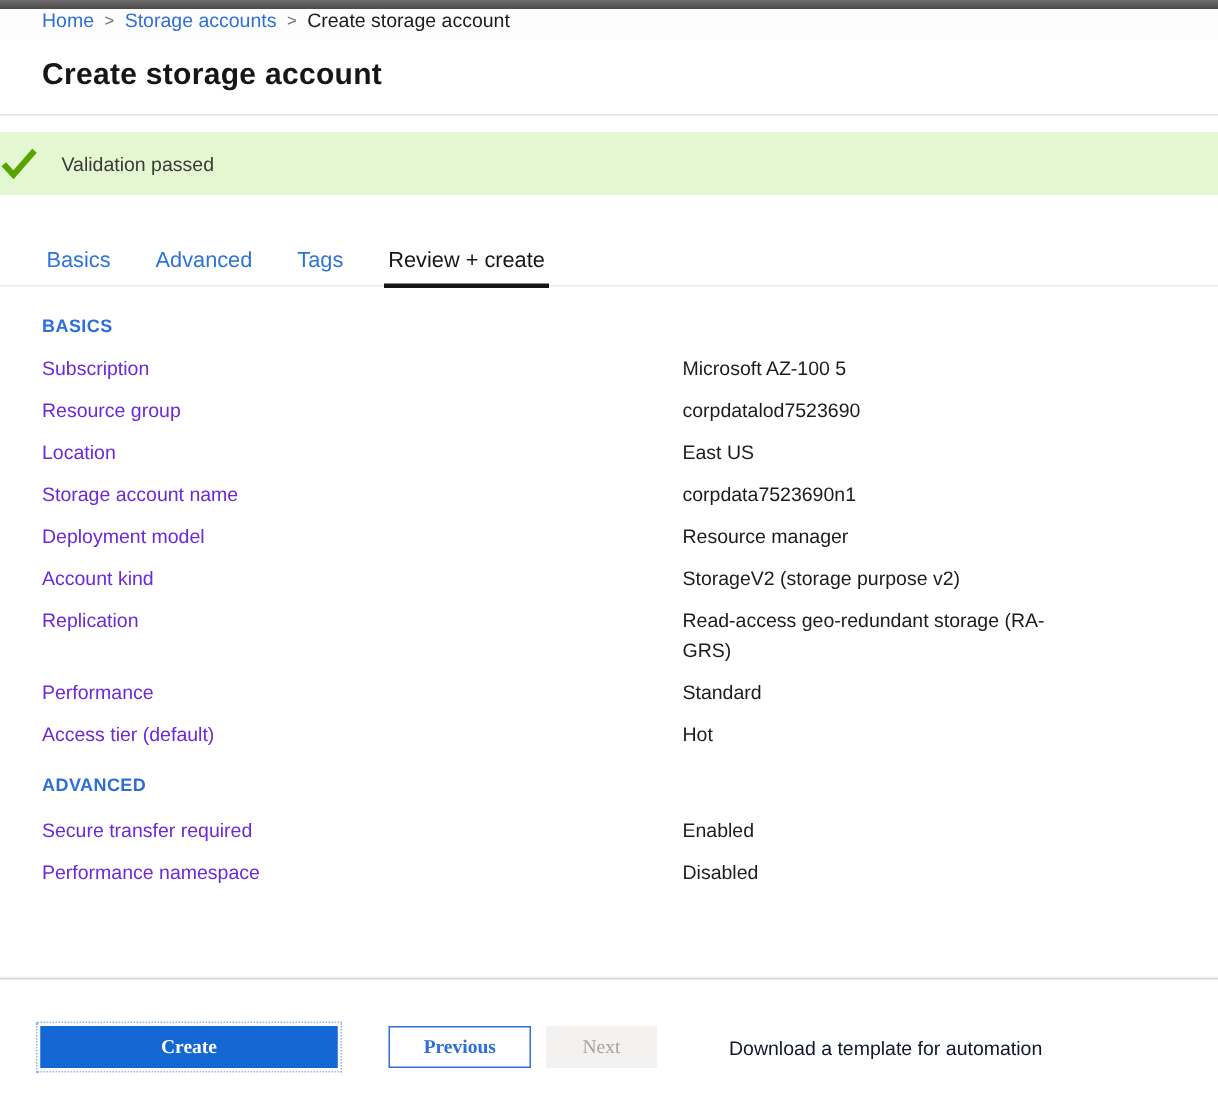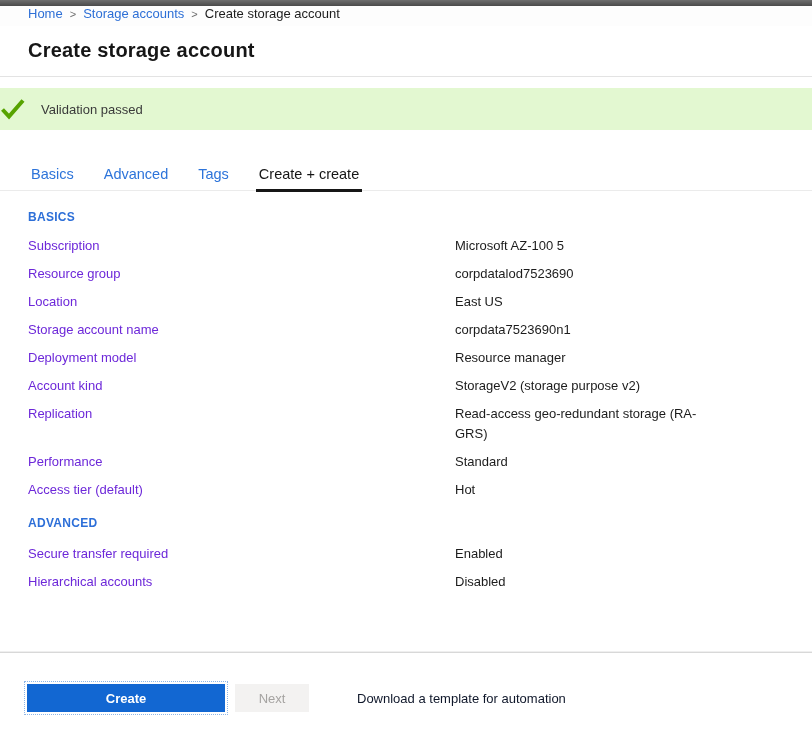--- a/index.html
+++ b/index.html
@@ -60,21 +60,21 @@
   .row-value { width: 255px; color: #1c1c1c; }
 
   .footer-divider {
     position: absolute; top: 652px; left: 0; right: 0;
     border-top: 1px solid #d8d8d8; box-shadow: 0 -1px 0 #efefef;
   }
   .footer {
     position: absolute; top: 684px; left: 0; width: 100%;
     display: flex; align-items: center;
   }
-  button { font-family: Liberation Sans, sans-serif; text-align: center; }
+  button { font-family: Liberation Serif, serif; text-align: center; }
   .btn-create {
     margin-left: 27px; width: 198px; height: 28px;
     background: #1267d2; color: #ffffff; font-size: 13px; font-weight: bold;
     border: 1px solid #1267d2; cursor: pointer;
     outline: 1px dotted #8db6e8; outline-offset: 2px;
   }
   .btn-previous {
     margin-left: 34px; width: 95px; height: 28px;
     background: #ffffff; color: #2d6fd6; font-size: 13px; font-weight: bold;
     border: 1px solid #2d6fd6; cursor: pointer;
@@ -112,21 +112,21 @@
         <path d="M2.5 11.5 L9 18.5 L23 2.5" fill="none" stroke="#57a300" stroke-width="4" stroke-linecap="butt"></path>
       </svg>
     </span>
     <span class="banner-text">Validation passed</span>
   </div>
 
   <div class="tabs">
       <div class="tab">Basics</div>
       <div class="tab">Advanced</div>
       <div class="tab">Tags</div>
-      <div class="tab active">Create + create</div>
+      <div class="tab active">Review + create</div>
     </div>
 
   <div class="content">
       <div class="section-heading">BASICS</div>
       <div class="row">
         <div class="row-label">Subscription</div>
         <div class="row-value">Microsoft AZ-100 5</div>
       </div>
       <div class="row">
         <div class="row-label">Resource group</div>
@@ -159,25 +159,26 @@
       <div class="row">
         <div class="row-label">Access tier (default)</div>
         <div class="row-value">Hot</div>
       </div>
       <div class="section-heading not-first">ADVANCED</div>
       <div class="row">
         <div class="row-label">Secure transfer required</div>
         <div class="row-value">Enabled</div>
       </div>
       <div class="row">
-        <div class="row-label">Hierarchical accounts</div>
+        <div class="row-label">Performance namespace</div>
         <div class="row-value">Disabled</div>
       </div>
     </div>
 
   <div class="footer-divider"></div>
 
   <div class="footer">
     <button class="btn-create">Create</button>
+    <button class="btn-previous">Previous</button>
     <button class="btn-next" disabled="">Next</button>
     <a class="footer-link" href="#">Download a template for automation</a>
   </div>
 </div>
 
 </body></html>

